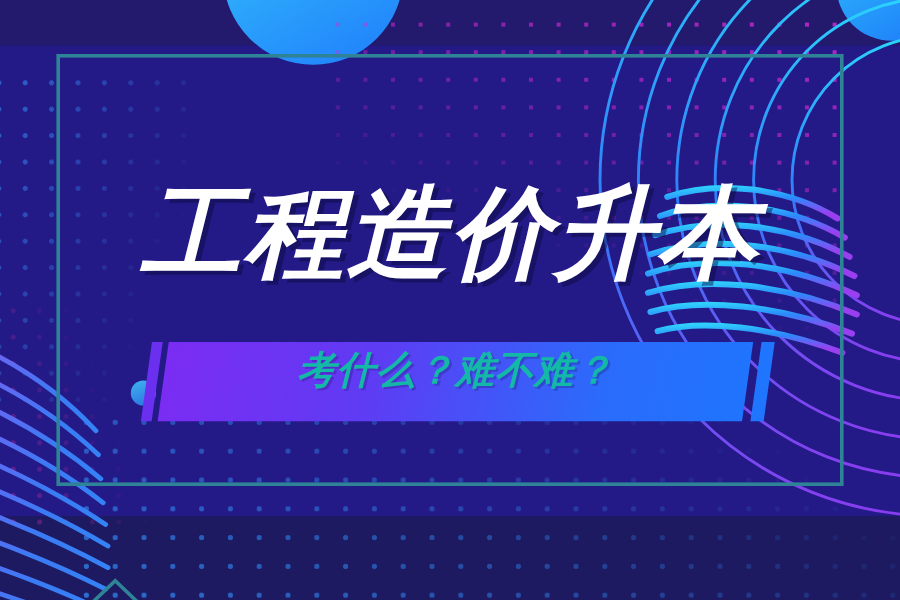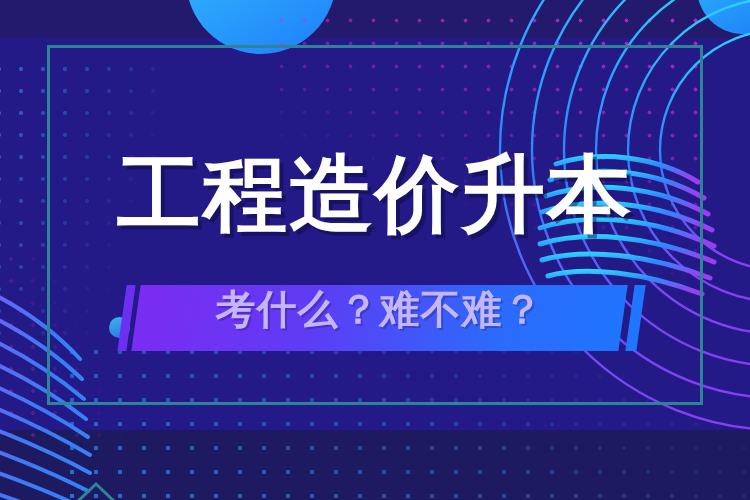--- a/index.html
+++ b/index.html
@@ -8,20 +8,21 @@
     overflow:hidden;
     background:#14134a;
     font-family:"Liberation Sans", sans-serif;
   }
 
   #poster {
     position:relative;
     width:750px; height:500px;
     overflow:hidden;
     background:#1b1a5e;
+    font-style:italic;
   }
 
   
   .inner-panel {
     position:absolute;
     left:0; top:38px;
     width:750px; height:392px;
     background:#241a87;
   }
 
@@ -167,21 +168,21 @@
     left:630px; top:3px;
     width:11px; height:66px;
     background:#2075fe;
     transform:skewX(-8deg);
   }
   .banner-text {
     position:absolute;
     left:136px; top:3px;
     width:487px; height:48px;
     display:flex; align-items:center; justify-content:center;
-    font-size:40px; font-weight:bold; color:#c4b5fd;
+    font-size:32px; font-weight:bold; color:#14b8a6;
     letter-spacing:1px;
     white-space:nowrap;
     text-shadow:2px 2px 0 rgba(20,10,80,.25);
   }
 </style>
 </head>
 <body>
 
 <div id="poster">
 

